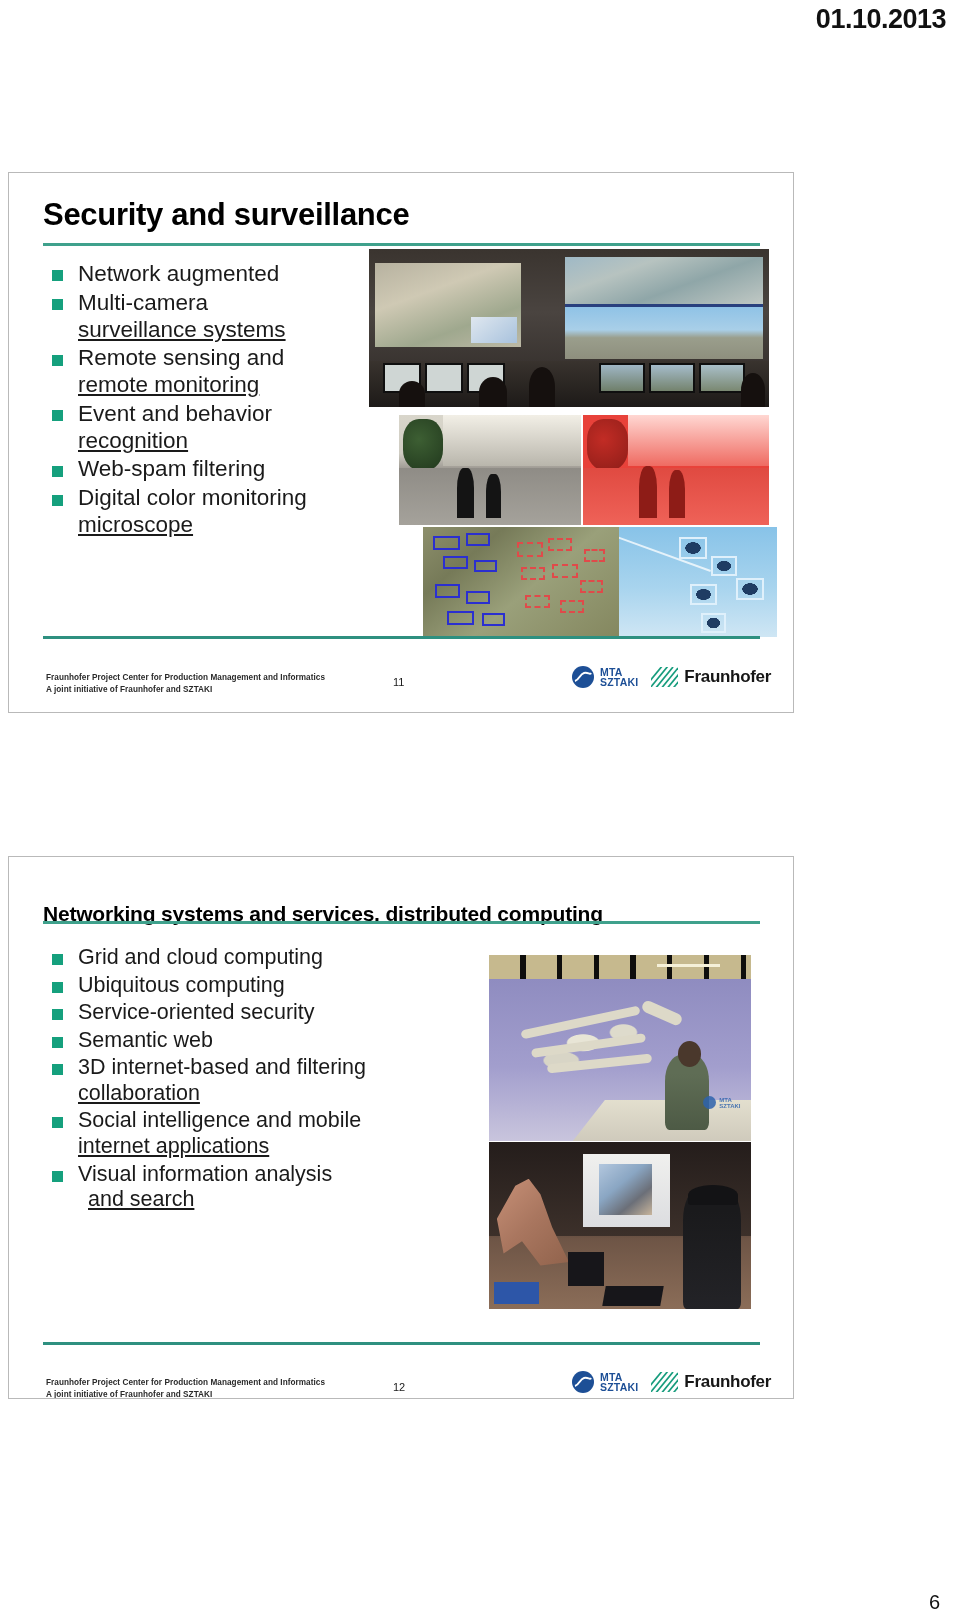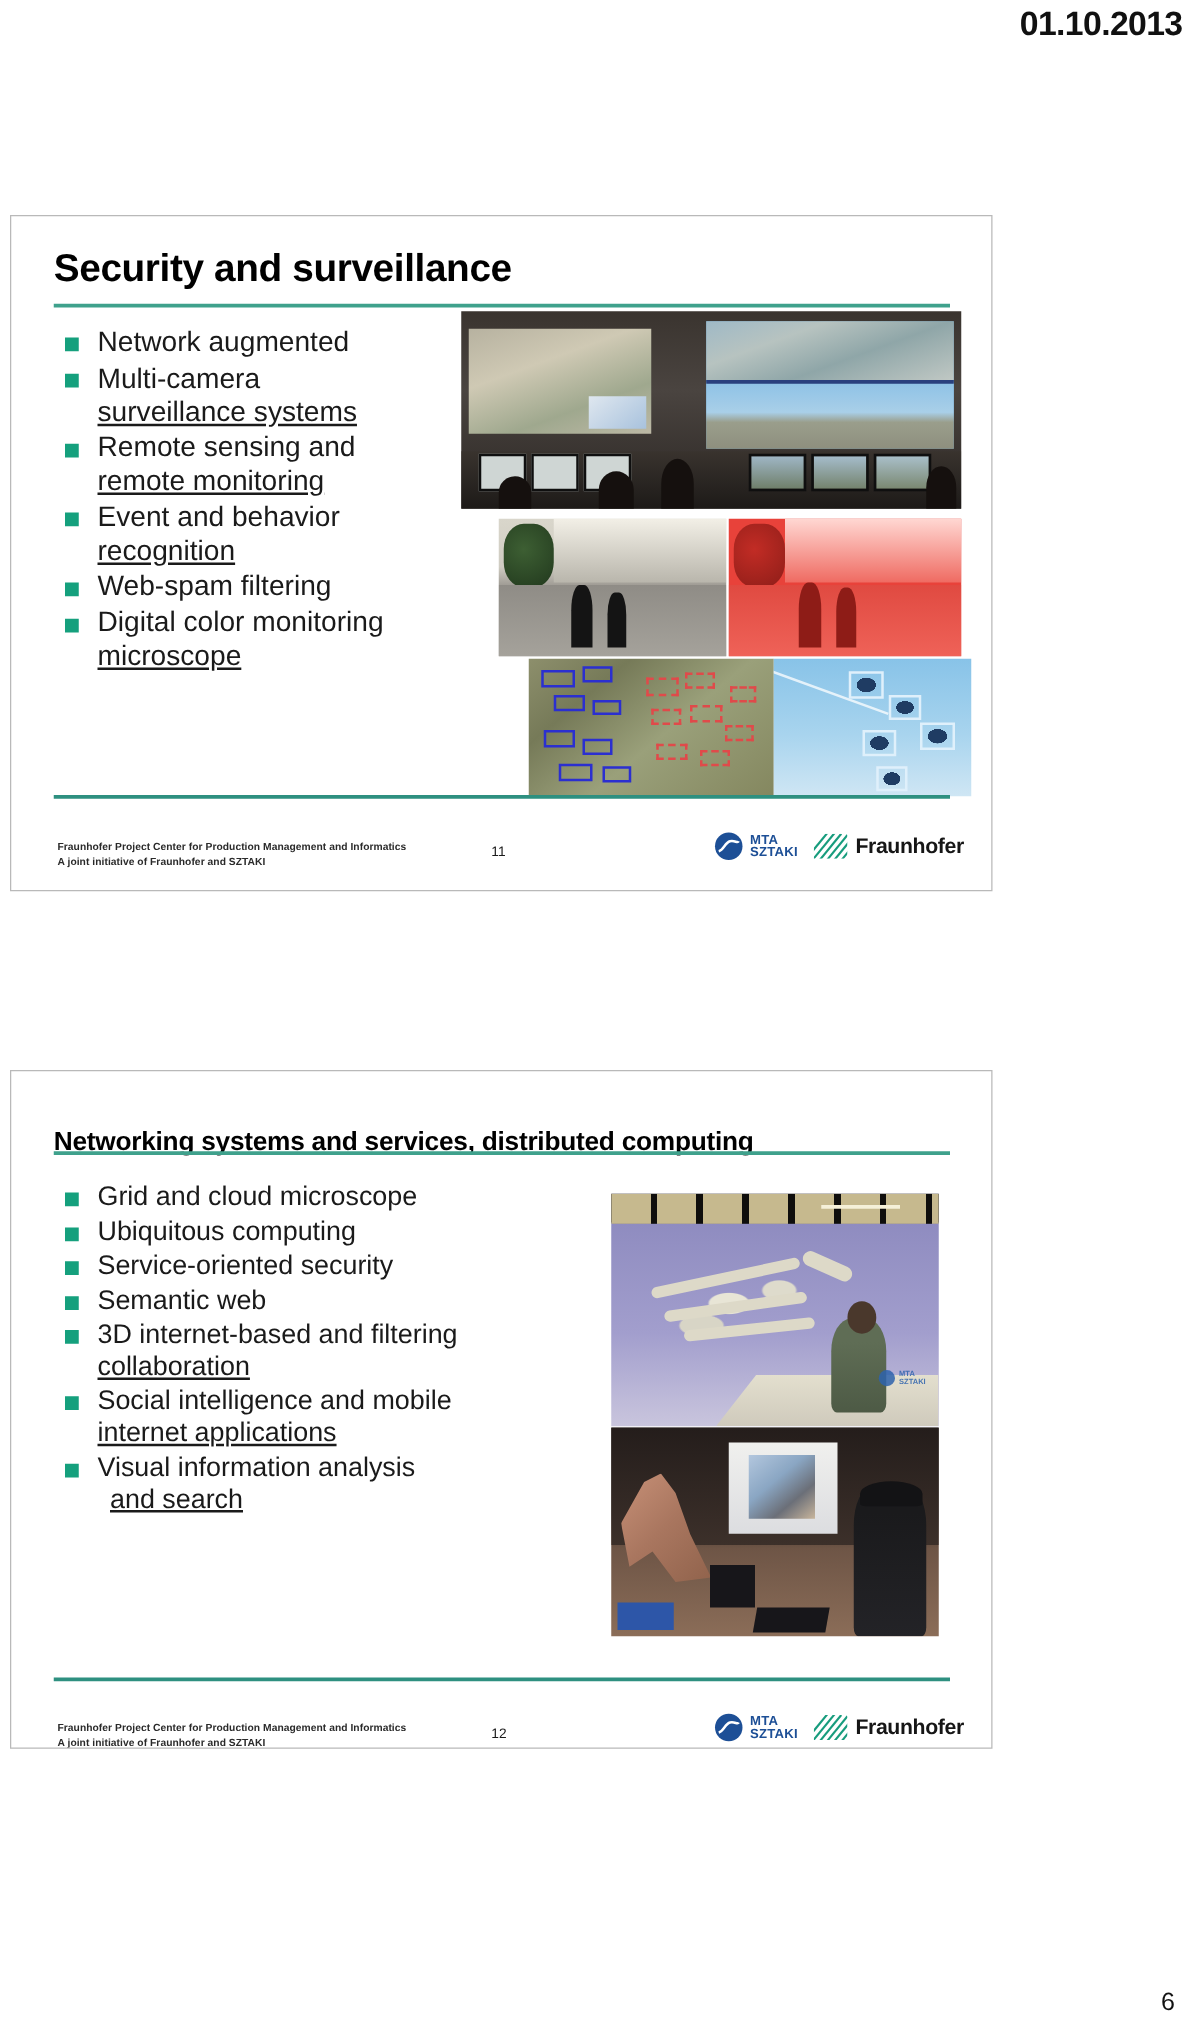--- a/index.html
+++ b/index.html
@@ -386,21 +386,21 @@
 
   <div class="slide" id="slide2">
     <div class="slide-inner">
 
       <div class="slide-title">Networking systems and services, distributed computing</div>
       <div class="title-rule"></div>
 
       <ul class="bullets">
         <li class="bullet">
           <span class="marker"></span>
-          <span class="btext"><span>Grid and cloud microscope</span></span>
+          <span class="btext"><span>Grid and cloud computing</span></span>
         </li>
         <li class="bullet">
           <span class="marker"></span>
           <span class="btext"><span>Ubiquitous computing</span></span>
         </li>
         <li class="bullet">
           <span class="marker"></span>
           <span class="btext"><span>Service-oriented security</span></span>
         </li>
         <li class="bullet">

